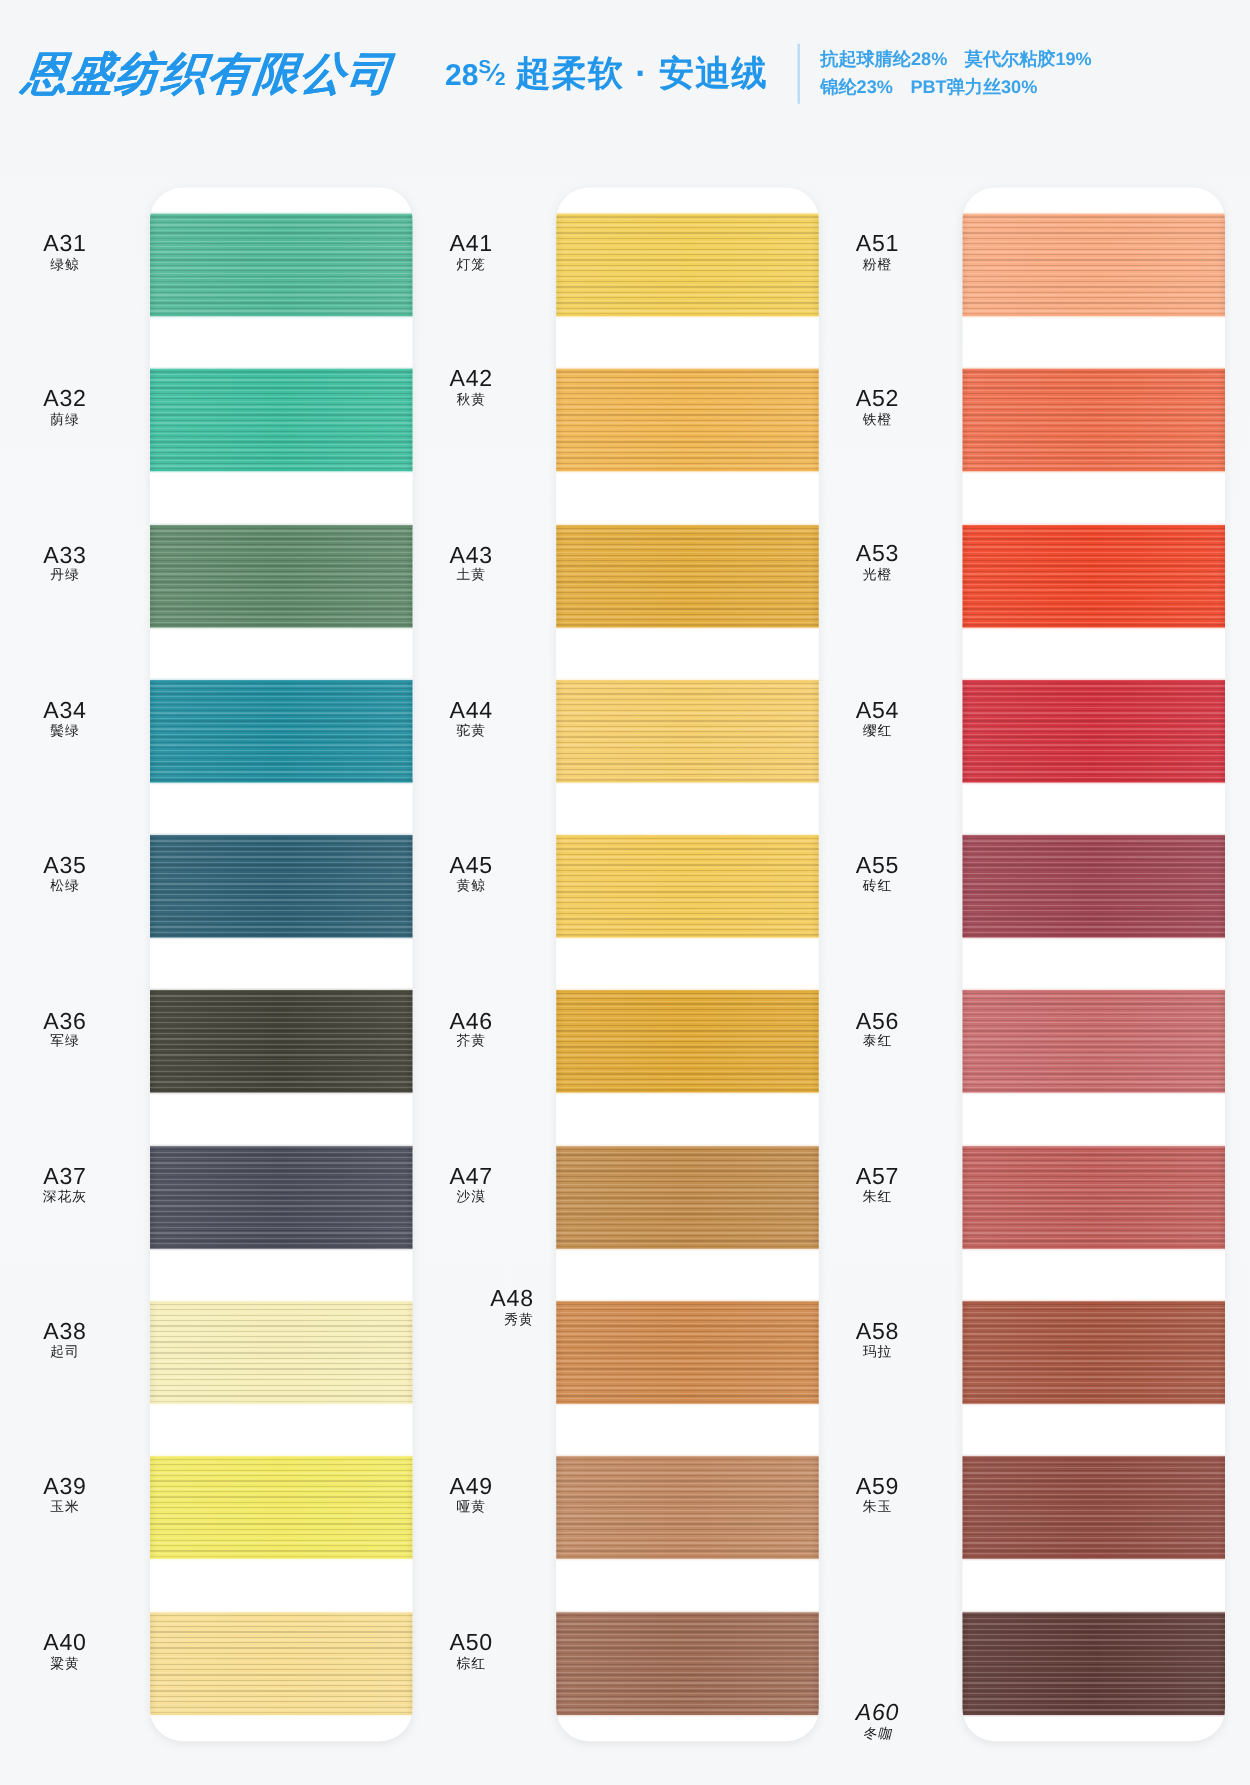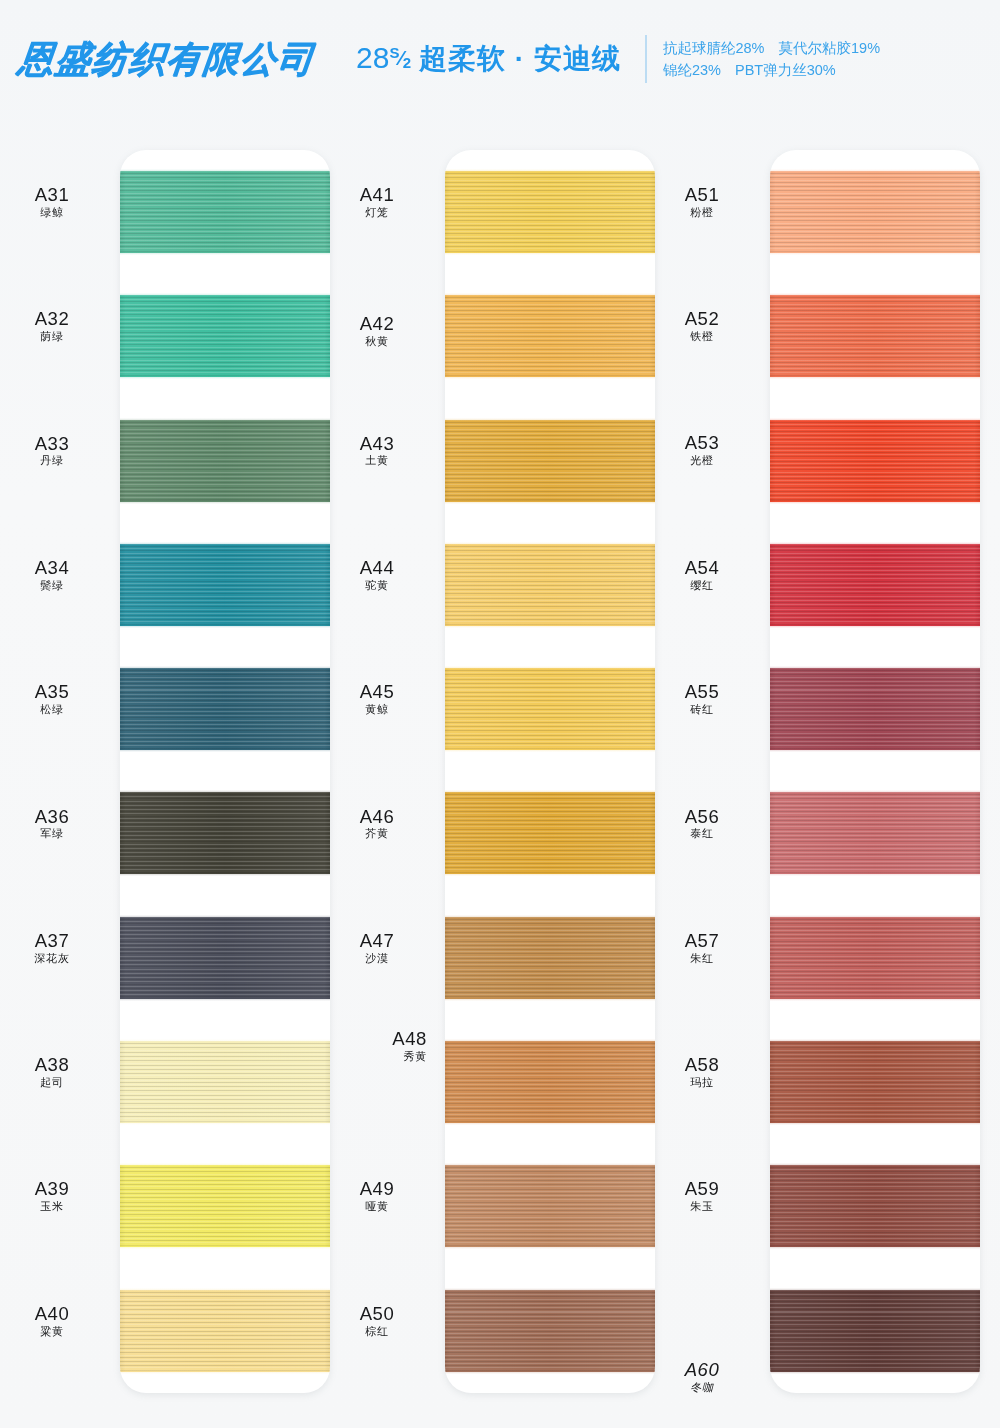--- a/index.html
+++ b/index.html
@@ -38,22 +38,22 @@
     text-shadow: 0.5px 0.5px 0 #2196ea;
   }
   .yarn-spec {
     margin-left: 42px;
     display: flex;
     align-items: baseline;
     color: #2196ea;
     white-space: nowrap;
   }
   .count-num {
-    font-size: 30px;
-    font-weight: normal;
+    font-size: 24px;
+    font-weight: bold;
     letter-spacing: 0px;
   }
   .count-frac {
     display: inline-flex;
     align-items: center;
     font-size: 18px;
     font-weight: bold;
     position: relative;
     top: -4px;
     margin-right: 8px;
@@ -76,21 +76,21 @@
   }
   .composition {
     display: flex;
     flex-direction: column;
     justify-content: center;
     color: #3aa3ea;
     font-size: 14.5px;
     line-height: 1.55;
     white-space: nowrap;
   }
-  .comp-line { display: flex; gap: 14px; }
+  .comp-line { display: flex; gap: 14px; font-weight: bold; }
 
   
   .board {
     position: absolute;
     top: 118px; left: 0;
     width: 1000px;
     height: 1310px;
   }
   .column {
     position: absolute;
@@ -354,21 +354,21 @@
         </div>
     </div>
   </div>
 
   <div class="column col-2">
     <div class="labels">
         <div class="label" style="top: 34px;">
           <div class="code">A41</div>
           <div class="name">灯笼</div>
         </div>
-        <div class="label" style="top: 163px;">
+        <div class="label" style="top: 142px;">
           <div class="code">A42</div>
           <div class="name">秋黄</div>
         </div>
         <div class="label" style="top: 282.6px;">
           <div class="code">A43</div>
           <div class="name">土黄</div>
         </div>
         <div class="label" style="top: 406.9px; text-align: center;">
           <div class="code">A44</div>
           <div class="name">驼黄</div>

